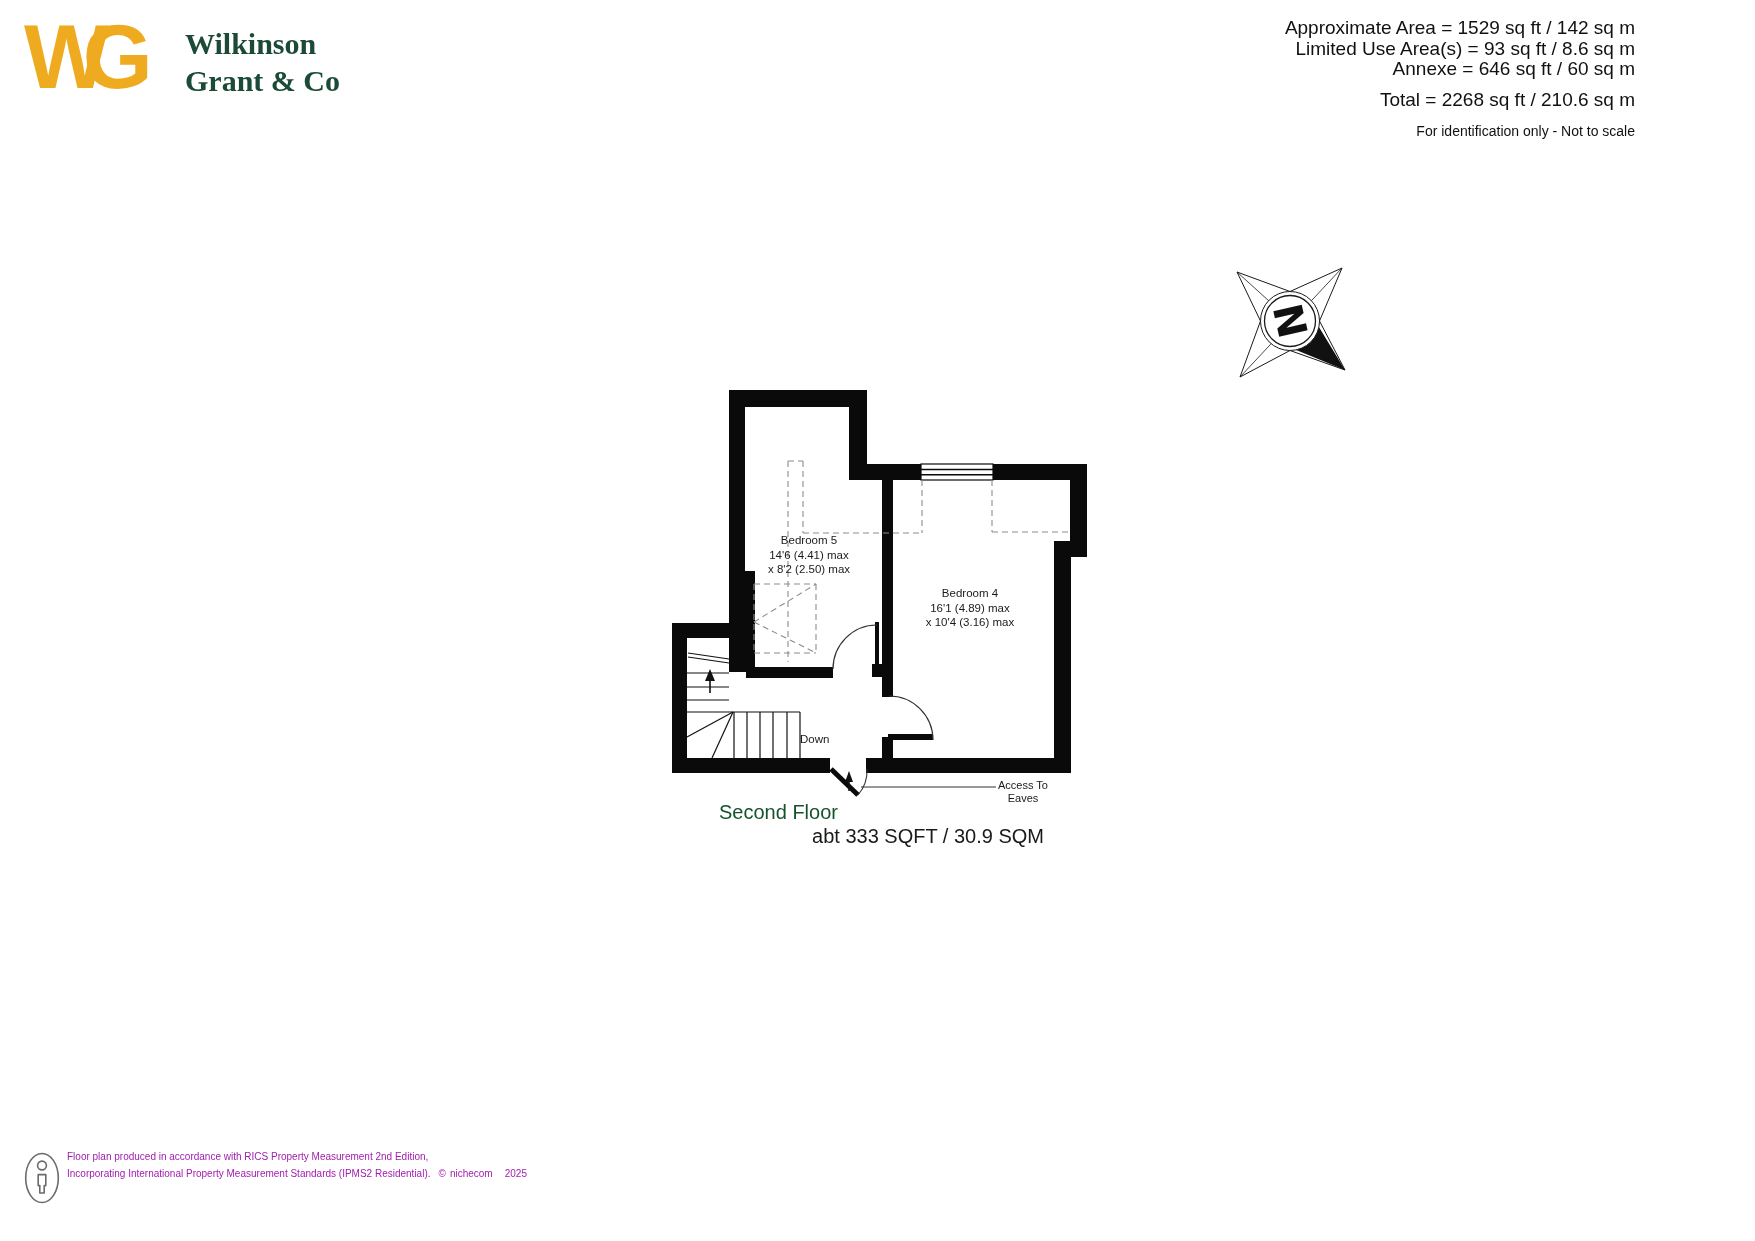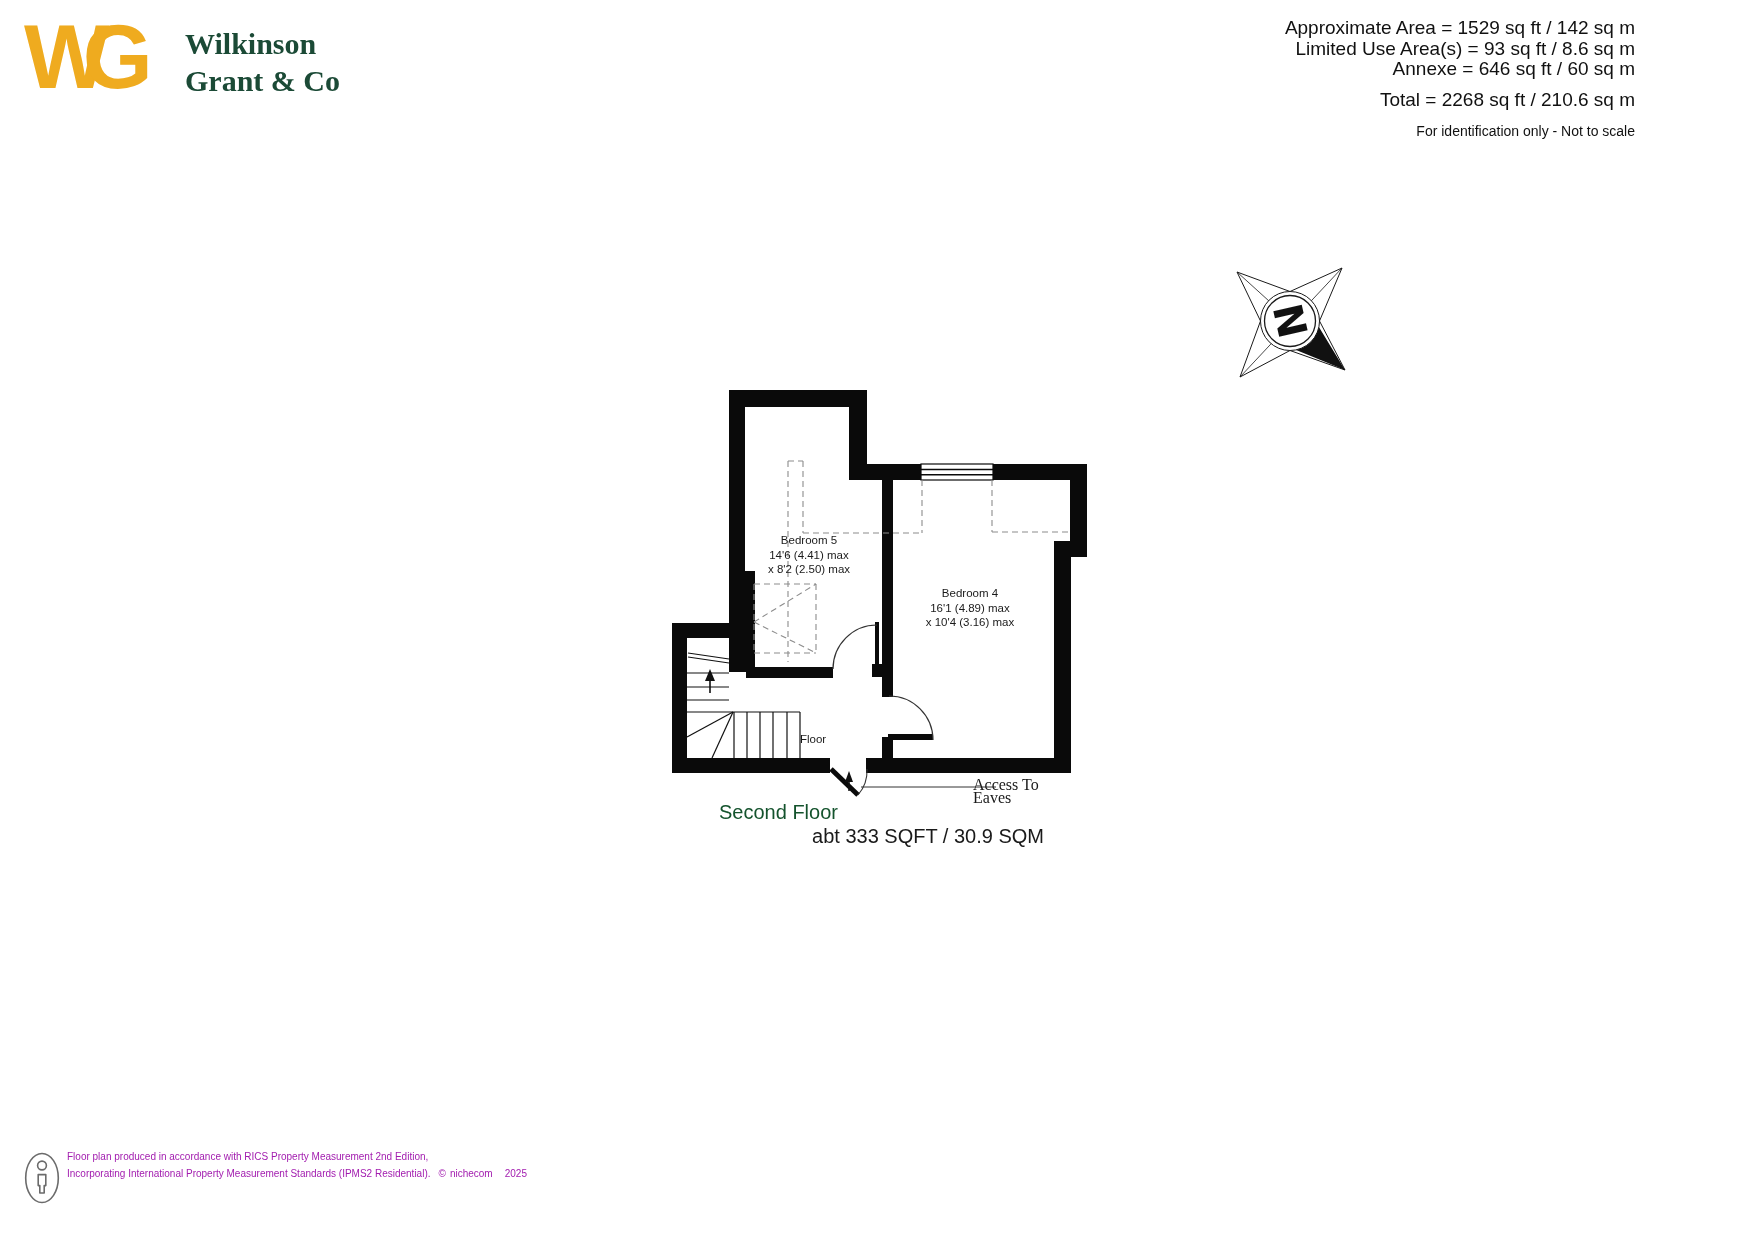--- a/index.html
+++ b/index.html
@@ -10,22 +10,22 @@
             color:#EFAB1F;letter-spacing:-0.02em;white-space:nowrap;}
   .monogram .g{margin-left:-0.27em;}
   .brandname{position:absolute;left:185px;top:25px;font-family:"Liberation Serif",serif;
              font-weight:700;font-size:30px;line-height:37px;color:#1B4A36;letter-spacing:0;}
   .areas{position:absolute;right:120px;top:18px;text-align:right;font-size:19px;line-height:20.5px;color:#111;}
   .areas .total{margin-top:10px;}
   .areas .note{margin-top:11px;font-size:14px;}
   
   .roomlabel{position:absolute;text-align:center;font-size:11.5px;line-height:14.5px;color:#1a1a1a;}
   .small-label{position:absolute;font-size:11.5px;color:#1a1a1a;}
-  .access-label{position:absolute;left:973px;top:779px;width:100px;
-                font-size:16px;line-height:12.5px;color:#1a1a1a;font-family:Liberation Serif, serif;}
+  .access-label{position:absolute;left:973px;top:779px;width:100px;text-align:center;
+                font-size:11px;line-height:12.5px;color:#1a1a1a;}
   .floor-title{position:absolute;left:719px;top:801px;width:300px;text-align:left;
                font-size:20px;color:#14532d;}
   .floor-area{position:absolute;left:694px;top:825px;width:350px;text-align:right;
               font-size:20px;color:#1a1a1a;}
   
   .footer-text{position:absolute;left:67px;top:1149px;font-size:10px;line-height:16.8px;color:#a21caf;}
   .footer-text .cp{margin-left:8px;}
   .footer-text .brand{margin-left:4px;font-weight:500;}
   .footer-text .year{margin-left:12px;}
   .footer-text .ref{margin-left:14px;}
@@ -151,21 +151,21 @@
   <div class="roomlabel" style="left:743px;top:533px;width:132px">
     <div>Bedroom 5</div>
     <div>14'6 (4.41) max</div>
     <div>x 8'2 (2.50) max</div>
   </div>
   <div class="roomlabel" style="left:904px;top:586px;width:132px">
     <div>Bedroom 4</div>
     <div>16'1 (4.89) max</div>
     <div>x 10'4 (3.16) max</div>
   </div>
-  <div class="small-label" style="left:800px;top:733px">Floor</div>
+  <div class="small-label" style="left:800px;top:733px">Down</div>
   <div class="access-label">
     <div>Access To</div>
     <div>Eaves</div>
   </div>
 
   <div class="floor-title">Second Floor</div>
   <div class="floor-area">abt 333 SQFT / 30.9 SQM</div>
 
   <svg style="left:24px;top:1152px" width="36" height="52" viewBox="0 0 36 52">
     <ellipse cx="18" cy="26" rx="16.3" ry="24.5" fill="none" stroke="#6b6b6b" stroke-width="1.6"></ellipse>

